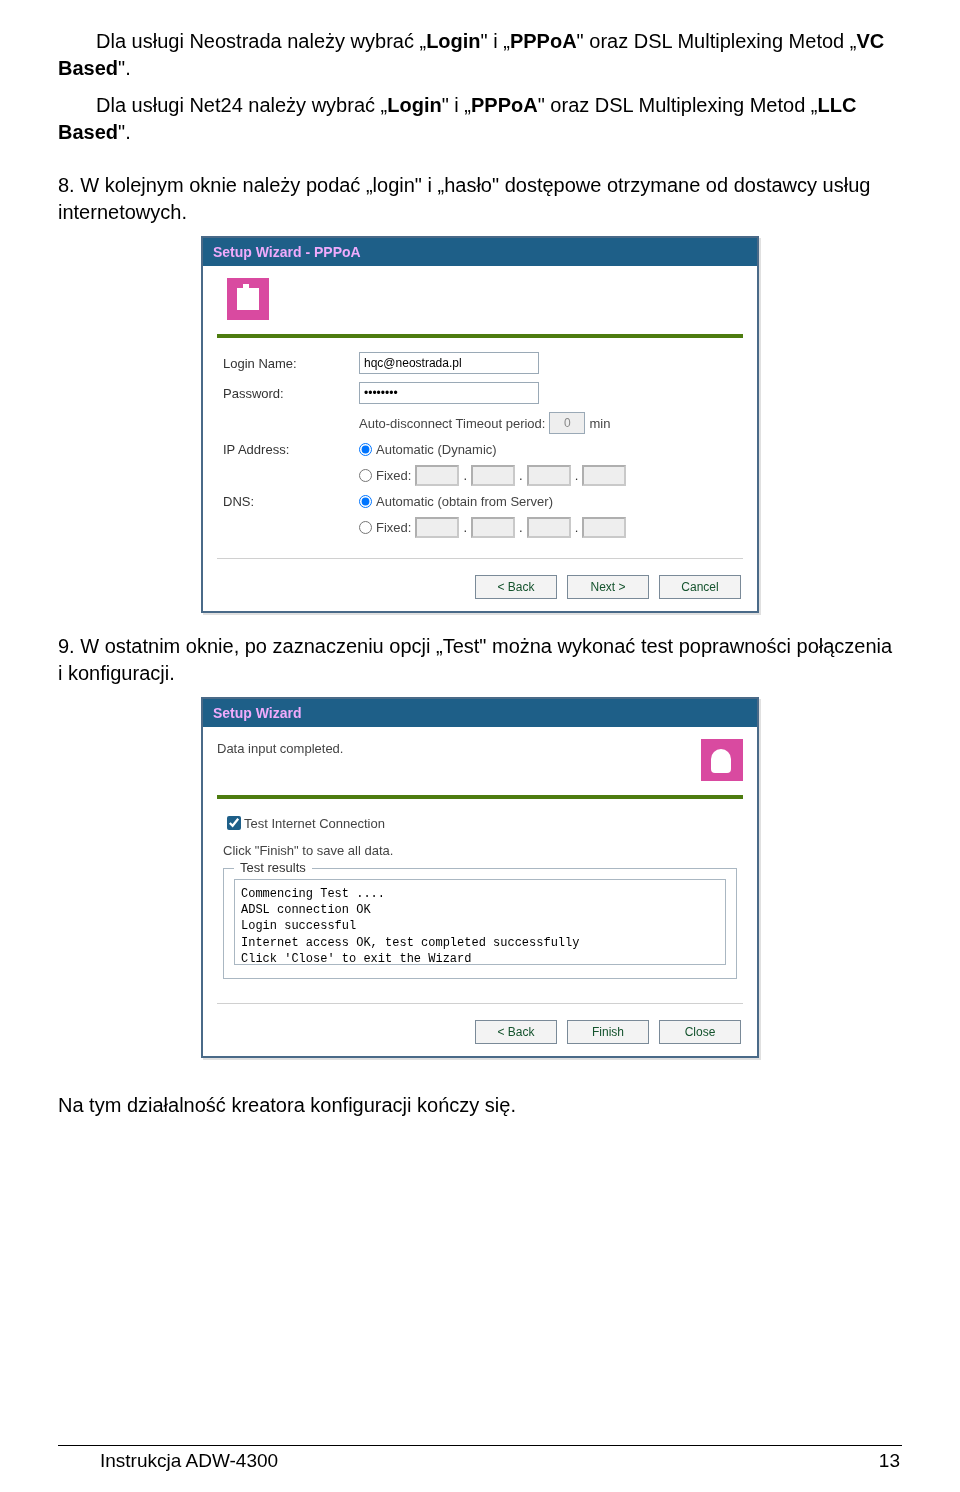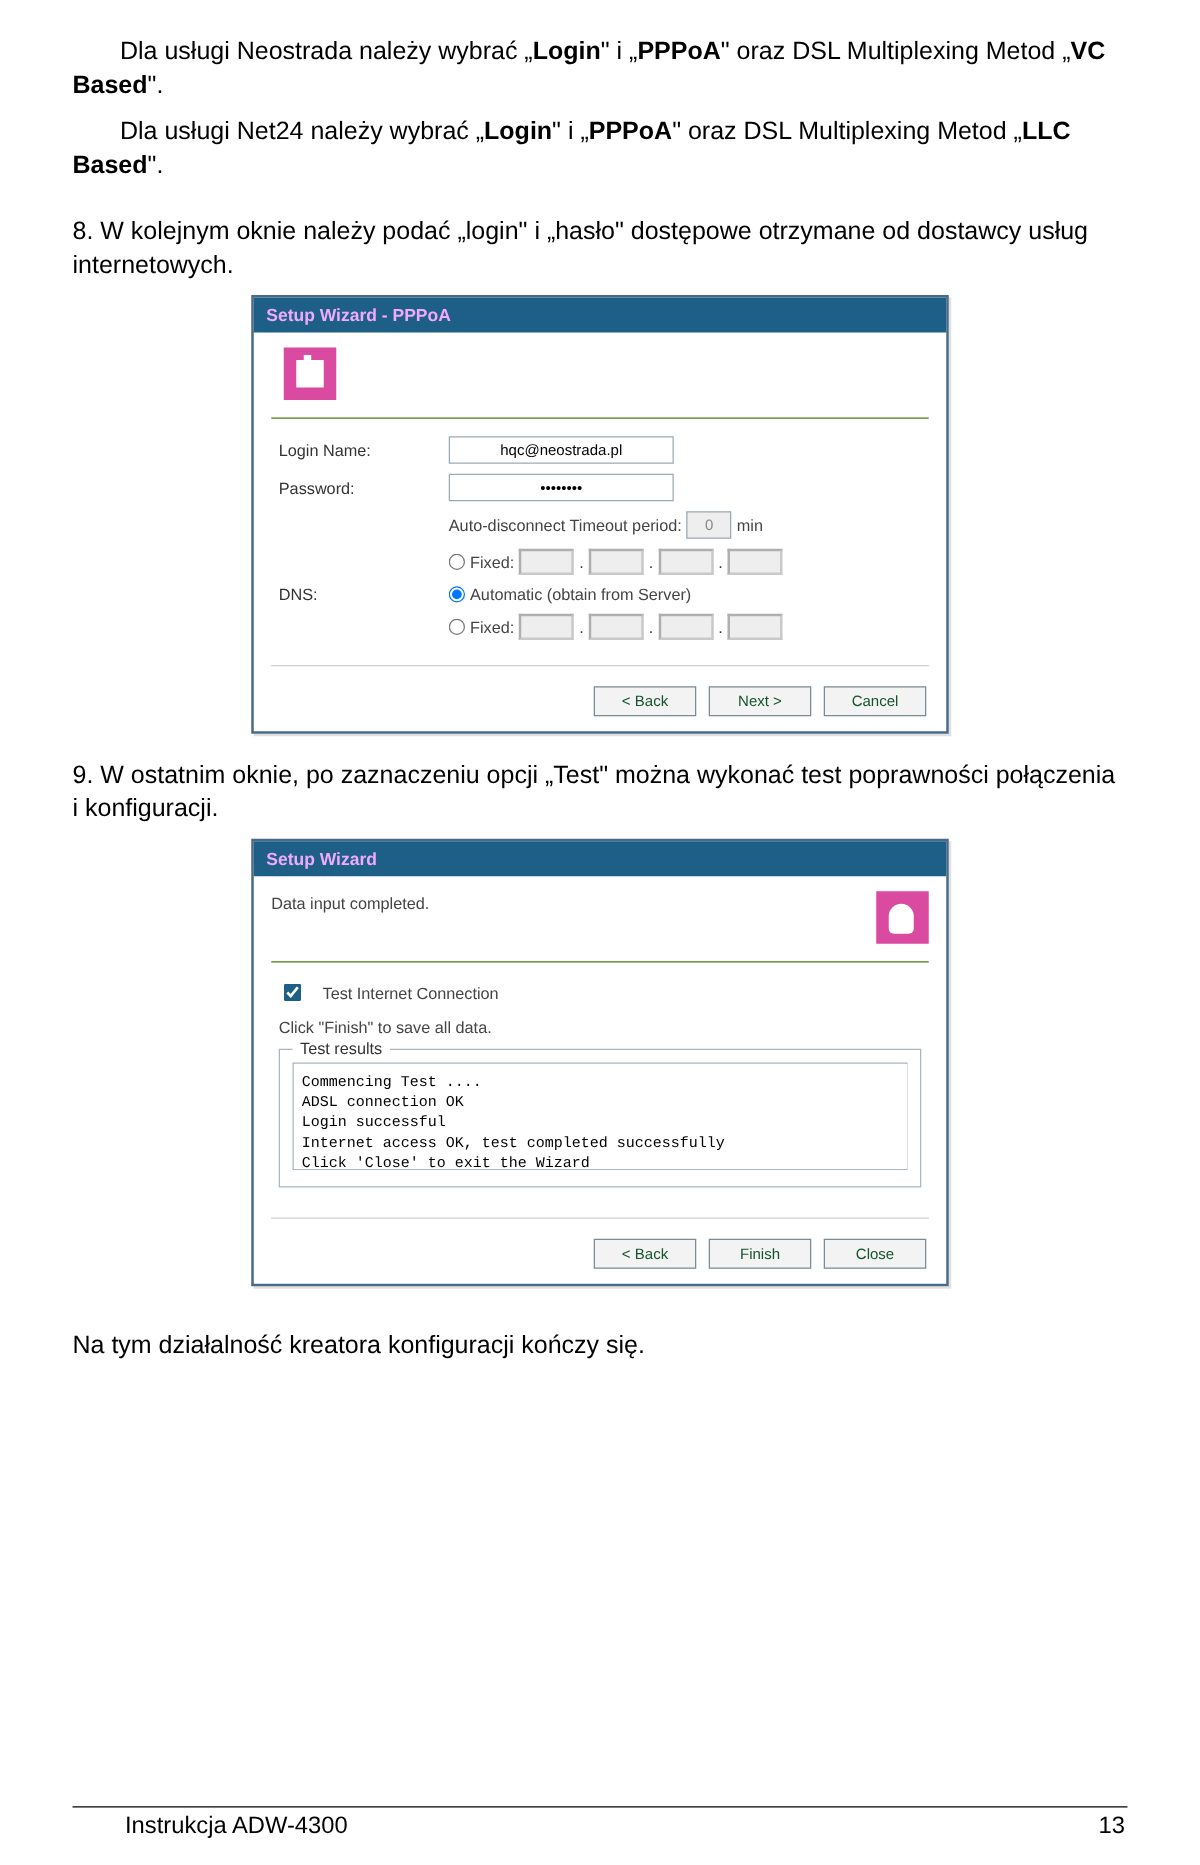--- a/index.html
+++ b/index.html
@@ -66,21 +66,21 @@
     background:#fff;
   }
   .card-icon.hand::after{
     content:"";
     position:absolute;
     top:10px; left:10px; width:20px; height:24px;
     border-radius:10px 10px 4px 4px;
     background:#fff;
   }
   .form-area {
-    border-top: 1px solid #4d7c0f;
+    border-top: 4px solid #4d7c0f;
     border-bottom: 1px solid #d0d0d0;
     margin: 14px 0 10px 0;
     padding: 14px 6px 12px 6px;
   }
   .row {
     display: flex;
     align-items: center;
     margin-bottom: 8px;
   }
   .row .lab {
@@ -88,21 +88,20 @@
     flex-shrink: 0;
   }
   .row .ctrl { flex: 1; display:flex; align-items:center; flex-wrap:wrap; gap:4px;}
   input[type="text"], input[type="password"] {
     border: 1px solid #9aa9b6;
     height: 20px;
     padding: 0 4px;
     font-family: inherit;
     font-size: 12px;
     background:#fff;
-    text-align:center;
   }
   input.w-med { width: 170px; }
   input.w-tiny { width: 26px; text-align:center; background:#eee; color:#888;}
   input.w-oct { width: 36px; text-align:center; background:#eee; color:#888;}
   select {
     border: 1px solid #9aa9b6;
     height: 22px;
     background: #e8edf3;
     font-size: 12px;
     padding: 0 2px;
@@ -147,21 +146,21 @@
     border:1px solid #aab7c2;
     font-family: "Courier New", monospace;
     font-size:12px;
     padding:6px;
     box-sizing:border-box;
     resize:none;
     overflow-y:scroll;
     white-space:pre;
     line-height:1.35;
   }
-  .ck { display:flex; align-items:center; gap:14px; margin-bottom:10px;}
+  .ck { display:flex; align-items:center; gap:0; margin-bottom:10px;}
   .ck input[type="checkbox"]{ width:14px; height:14px; accent-color:#1e5f88; }
   .page-foot-line {
     border-top: 1px solid #000;
     margin: 0 0 4px 0;
   }
   .foot-row {
     display:flex;
     align-items:baseline;
     padding: 0 2px 10px 2px;
   }
@@ -211,20 +210,27 @@
           <div class="ctrl">
               <input type="text" class="w-med" value="••••••••" style="">
             </div>
         </div>
         <div class="row">
           <div class="lab"></div>
           <div class="ctrl after-text">
             <span>Auto-disconnect Timeout period:</span>
             <input type="text" class="w-tiny" disabled="" value="0" style="">
             <span>min</span>
+          </div>
+        </div>
+        <div class="row">
+          <div class="lab">IP Address:</div>
+          <div class="ctrl radio">
+            <input type="radio" checked="" style="">
+            <span class="sublabel">Automatic (Dynamic)</span>
           </div>
         </div>
         <div class="row">
           <div class="lab"></div>
           <div class="ctrl radio">
             <input type="radio" style="">
             <span class="sublabel">Fixed:</span>
             <input class="w-oct" disabled="" style="">.
             <input class="w-oct" disabled="" style="">.
             <input class="w-oct" disabled="" style="">.

